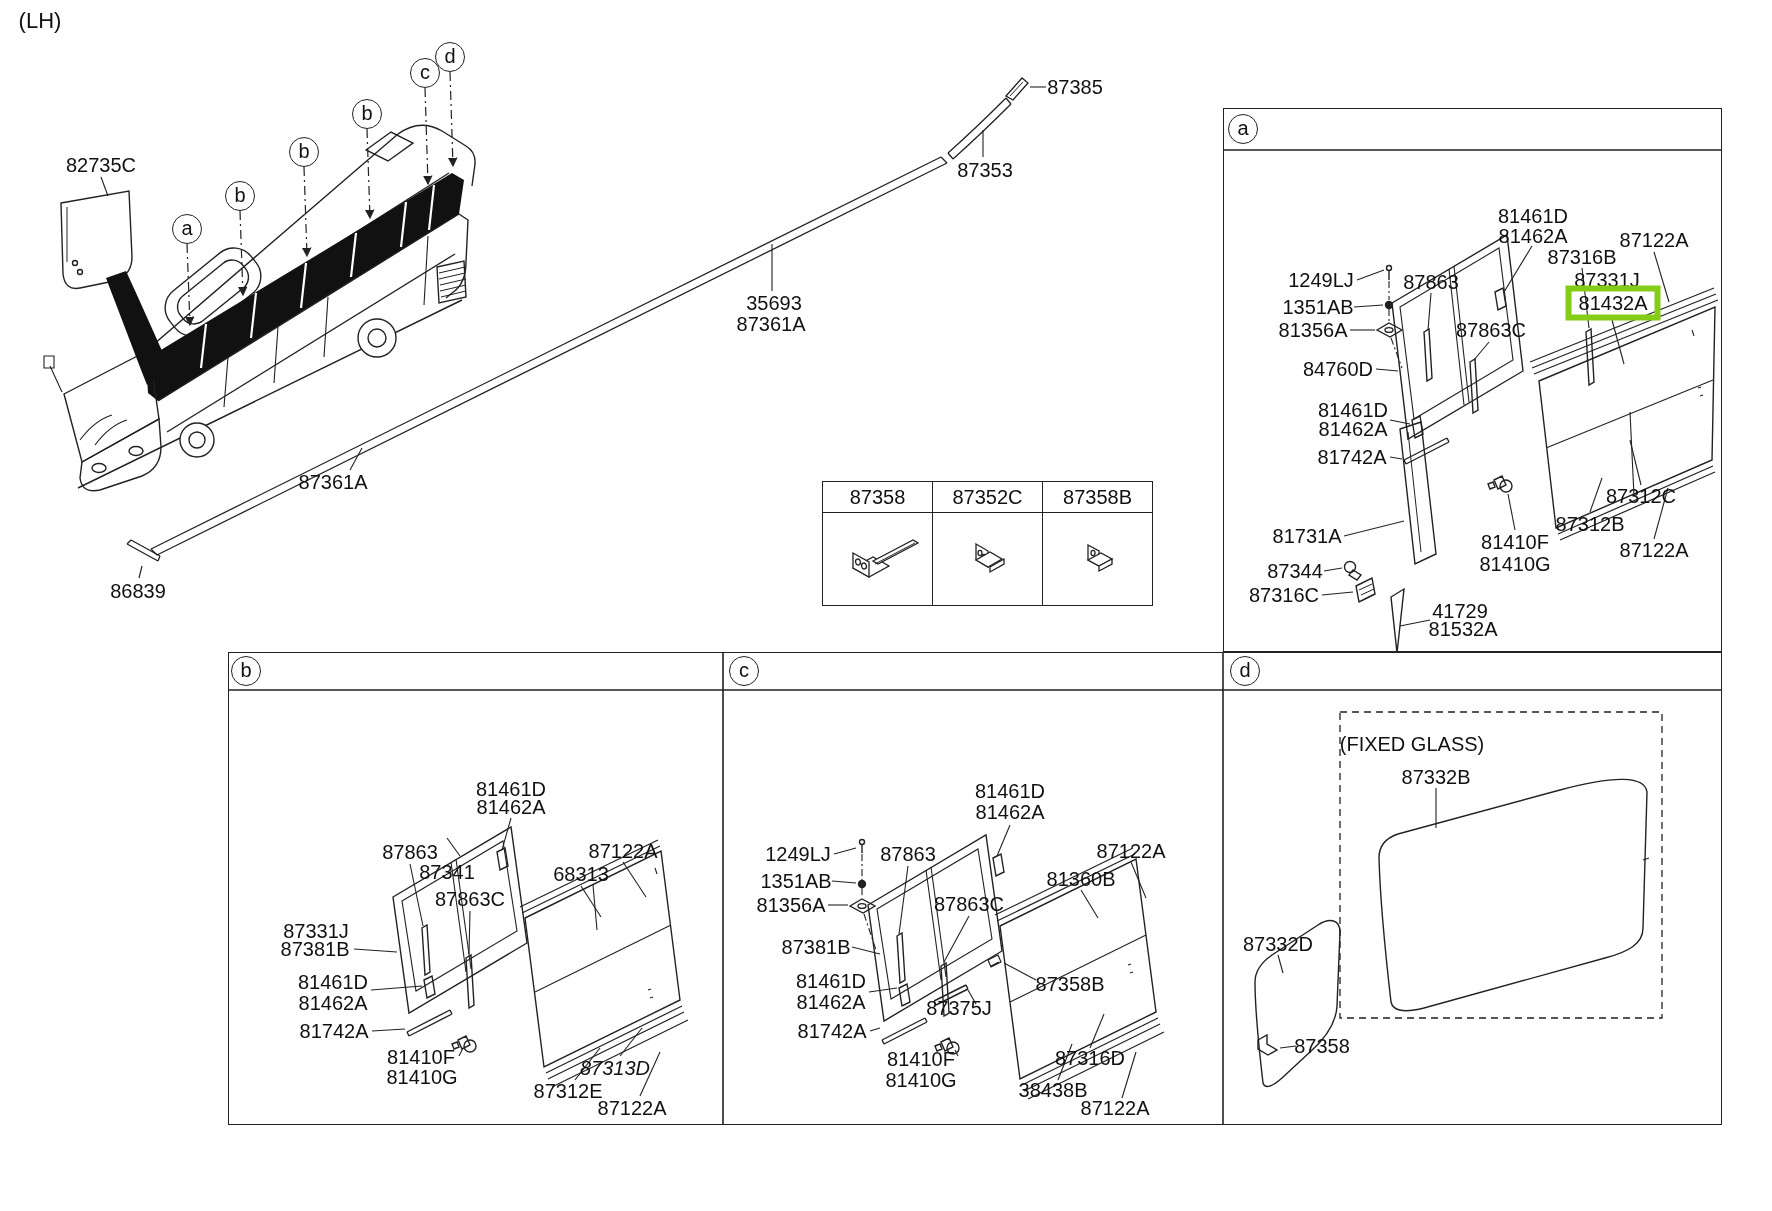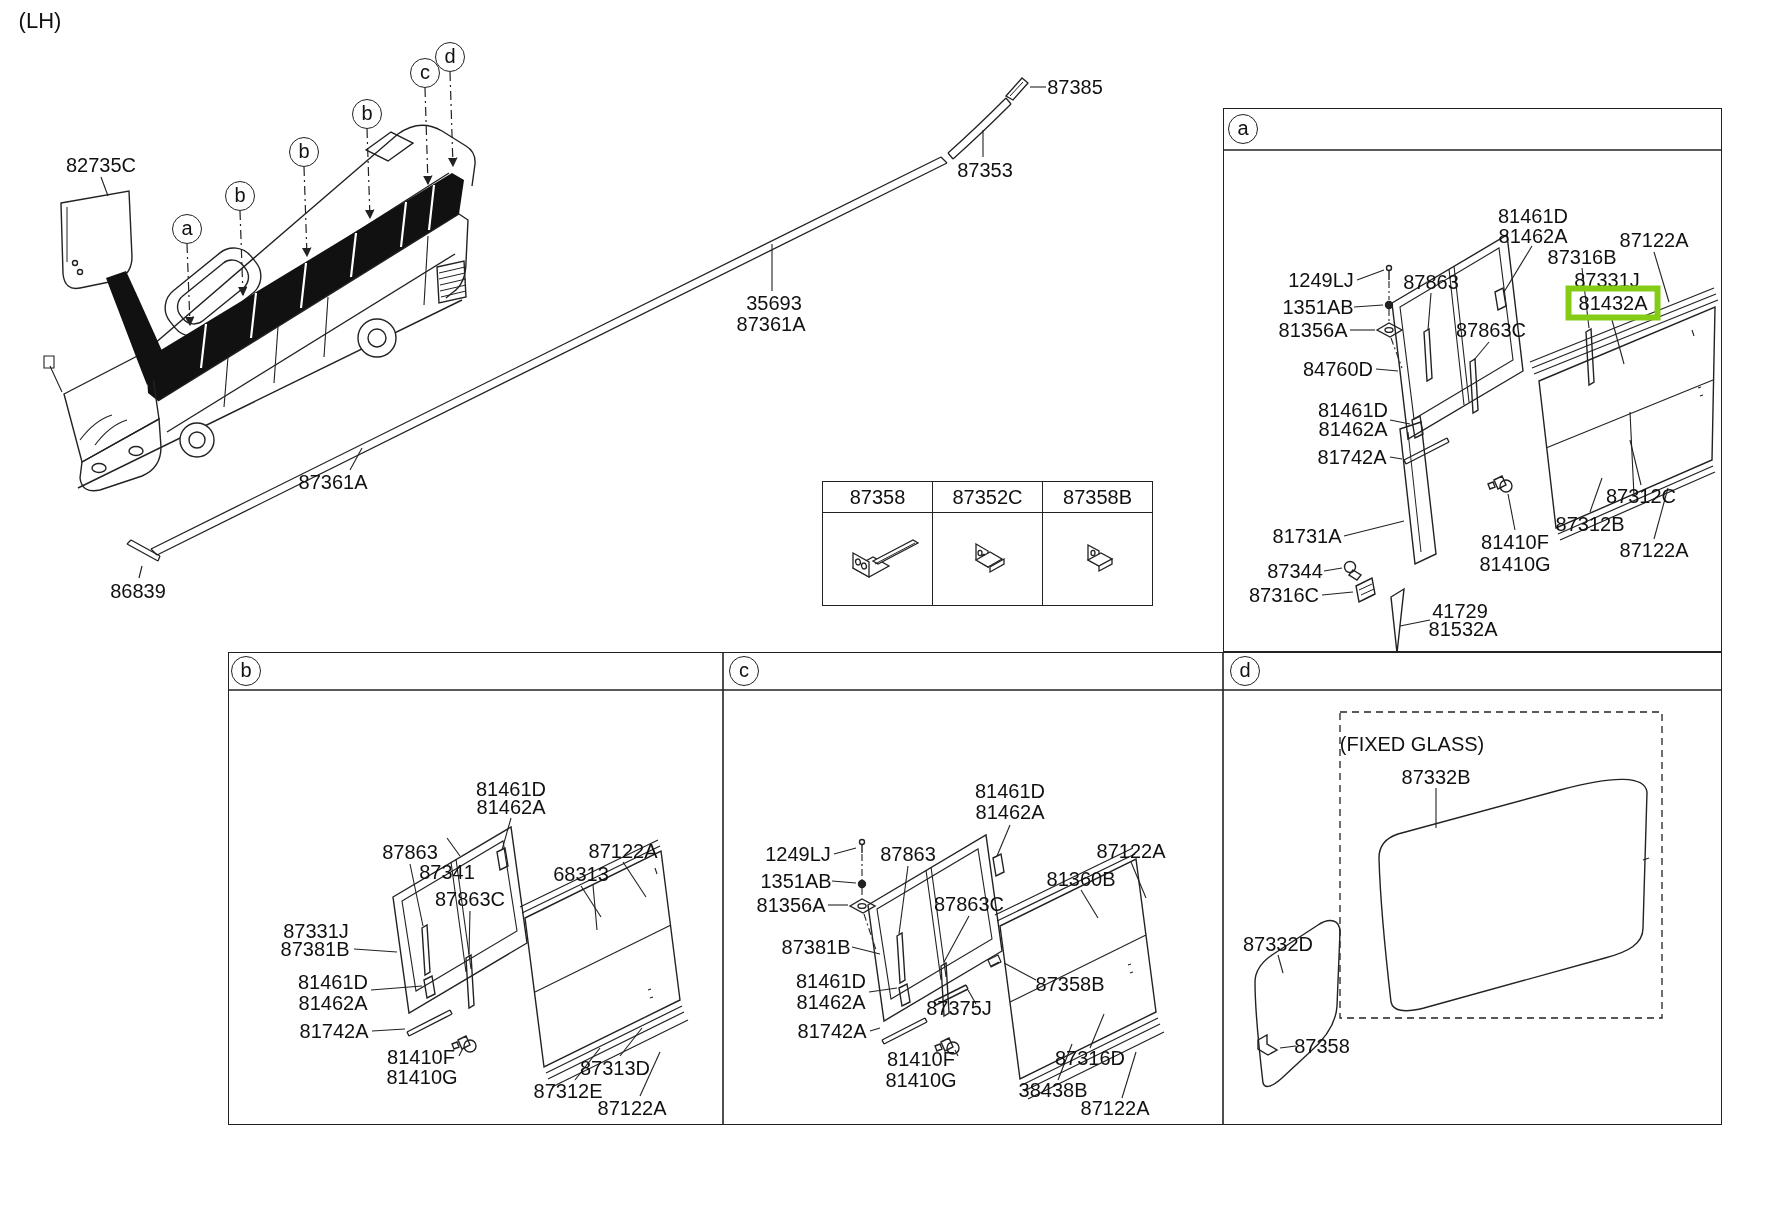--- a/index.html
+++ b/index.html
@@ -394,21 +394,21 @@
     <div class="pl" style="left: 623px; top: 851px;">87122A</div>
     <div class="pl" style="left: 581px; top: 874px;">68313</div>
     <div class="pl" style="left: 470px; top: 899px;">87863C</div>
     <div class="pl" style="left: 316px; top: 931px;">87331J</div>
     <div class="pl" style="left: 315px; top: 949px;">87381B</div>
     <div class="pl" style="left: 333px; top: 982px;">81461D</div>
     <div class="pl" style="left: 333px; top: 1003px;">81462A</div>
     <div class="pl" style="left: 334px; top: 1031px;">81742A</div>
     <div class="pl" style="left: 421px; top: 1057px;">81410F</div>
     <div class="pl" style="left: 422px; top: 1077px;">81410G</div>
-    <div class="pl" style="left: 615px; top: 1068px;">87313D</div>
+    <div class="pl" style="left: 615px; top: 1068px; font-style: italic;">87313D</div>
     <div class="pl" style="left: 568px; top: 1091px;">87312E</div>
     <div class="pl" style="left: 632px; top: 1108px;">87122A</div>
     <div class="pl circled" style="left: 744px; top: 671px;">c</div>
     <div class="pl" style="left: 1010px; top: 791px;">81461D</div>
     <div class="pl" style="left: 1010px; top: 812px;">81462A</div>
     <div class="pl" style="left: 798px; top: 854px;">1249LJ</div>
     <div class="pl" style="left: 796px; top: 881px;">1351AB</div>
     <div class="pl" style="left: 791px; top: 905px;">81356A</div>
     <div class="pl" style="left: 908px; top: 854px;">87863</div>
     <div class="pl" style="left: 969px; top: 904px;">87863C</div>

